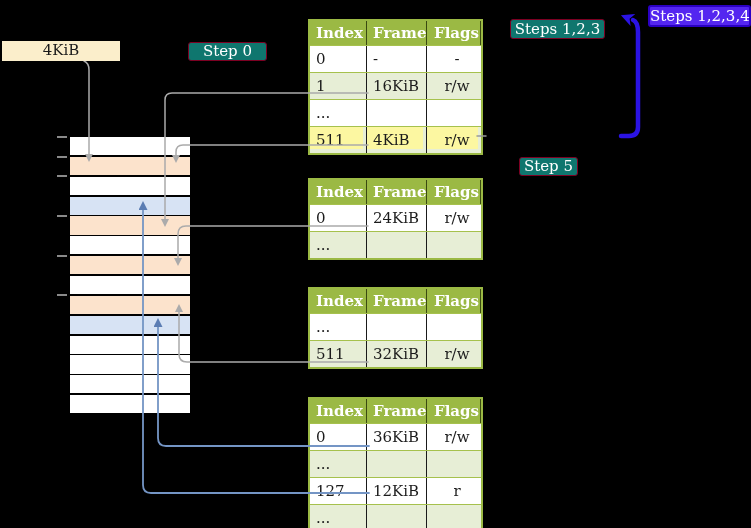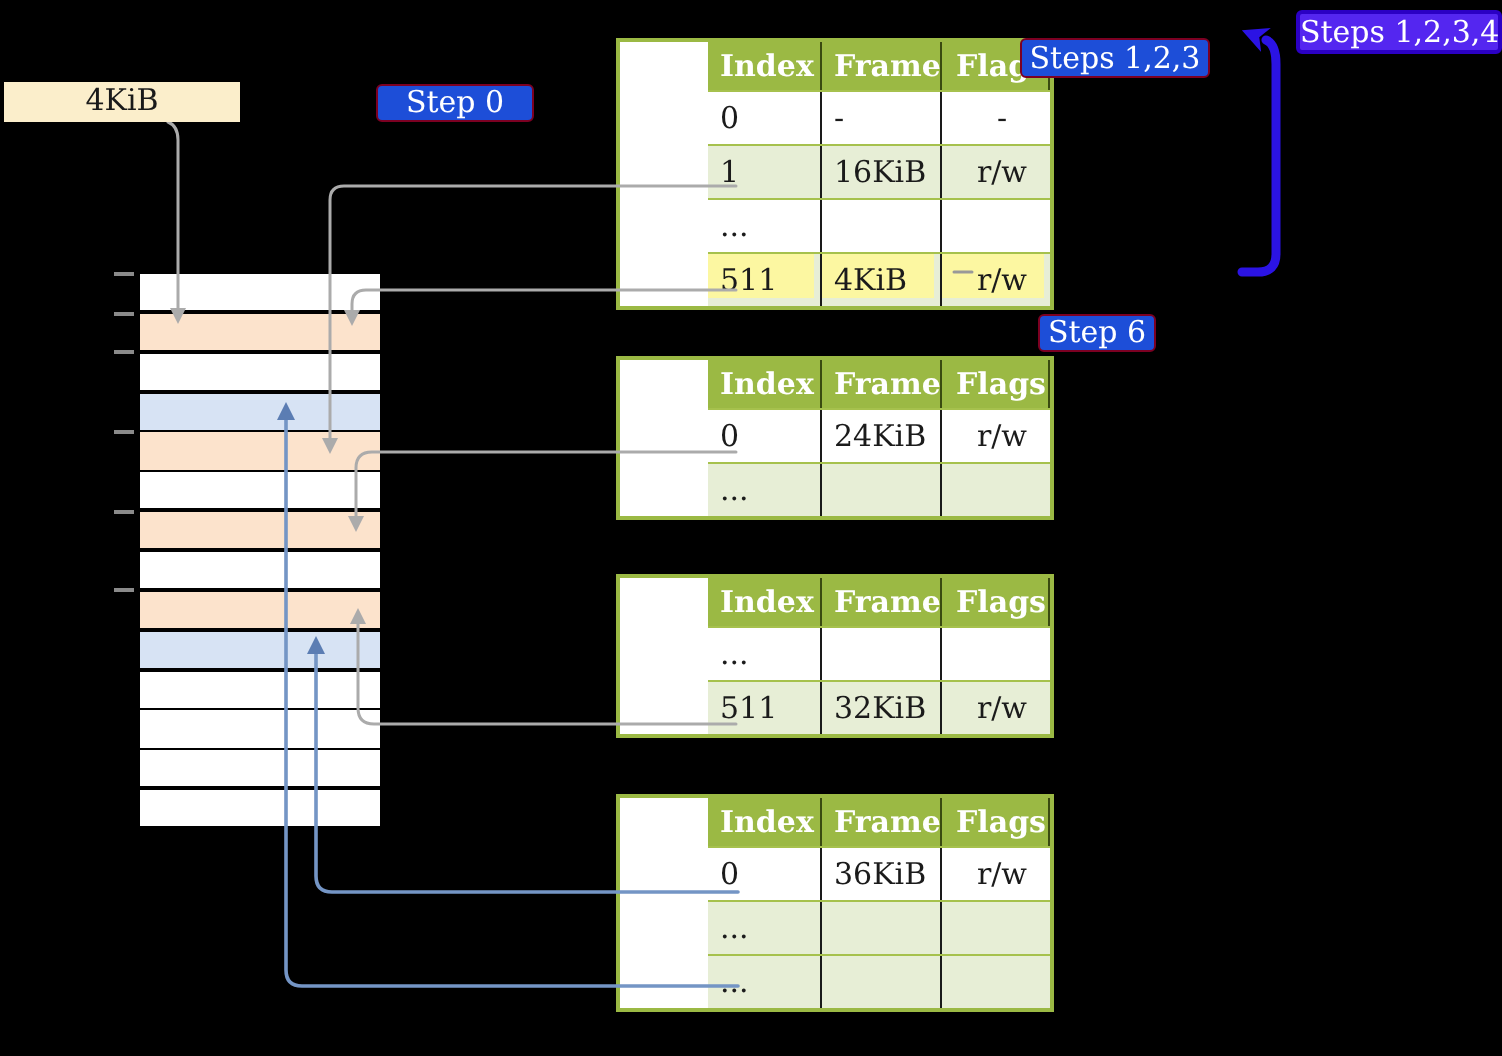--- a/index.html
+++ b/index.html
@@ -1,26 +1,26 @@
 <!DOCTYPE html>
 <html><head>
 <meta charset="utf-8">
 <style>
   html,body{margin:0;padding:0;background:#000;}
   .canvas{position:relative;width:751px;height:528px;background:#000;overflow:hidden;
           font-family:"DejaVu Serif","Liberation Serif",serif;}
   .label{position:absolute;box-sizing:border-box;text-align:center;font-size:15px;
          white-space:nowrap;z-index:5;}
-  .label.red{background:#1d4ed8;color:#fff;border:1px solid #7c0022;border-radius:3px;text-align:center;}
+  .label.red{background:#0f766e;color:#fff;border:1px solid #7c0022;border-radius:3px;text-align:center;}
   .label.violet{background:#5426f0;color:#fff;border:2px solid #2b00c4;border-radius:3px;}
   .label.cream{background:#fbeecb;color:#1a1a1a;}
   #memory-column{position:absolute;z-index:1;}
   .mem-row{position:absolute;left:0;width:100%;}
   .ptable{position:absolute;z-index:2;border:2px solid #9bb944;background:#fff;}
-  .trow{display:grid;grid-template-columns:57px 60px 54px;margin-left:44px;}
+  .trow{display:grid;grid-template-columns:57px 60px 54px;}
   .trow.head{background:#9bb944;color:#fff;font-weight:bold;height:24px;line-height:24px;}
   .trow.body{height:26px;line-height:26px;border-top:1px solid #a6c14d;color:#1b1b1b;}
   .tcell{padding-left:6px;font-size:15px;overflow:hidden;border-right:1px solid #1a1a1a;}
   .tcell:last-child{border-right:none;text-align:center;}
   .trow.head .tcell{border-right:1px solid #3a4a10;}
   .tcell.hl{background:#fcf7a1;box-shadow:inset -3px -4px 0 #e7eed6;}
   #overlay{position:absolute;left:0;top:0;z-index:3;pointer-events:none;}
 </style>
 </head>
 <body>
@@ -113,20 +113,25 @@
         <div class="trow body" style="background: rgb(255, 255, 255);">
           <div class="tcell">0</div>
           <div class="tcell">36KiB</div>
           <div class="tcell">r/w</div>
         </div>
         <div class="trow body" style="background: rgb(231, 238, 214);">
           <div class="tcell">...</div>
           <div class="tcell"></div>
           <div class="tcell"></div>
         </div>
+        <div class="trow body" style="background: rgb(255, 255, 255);">
+          <div class="tcell">127</div>
+          <div class="tcell">12KiB</div>
+          <div class="tcell">r</div>
+        </div>
         <div class="trow body" style="background: rgb(231, 238, 214);">
           <div class="tcell">...</div>
           <div class="tcell"></div>
           <div class="tcell"></div>
         </div>
       </div>
     </div>
 
   <svg id="overlay" width="751" height="528">
     <defs>
@@ -156,14 +161,14 @@
         <path d="M369,446 L166,446 Q158,446 158,438 L158,327" fill="none" stroke="#7495c5" stroke-width="1.8" stroke-linecap="round" marker-end="url(#m-blue)"></path>
         <path d="M369,493 L151,493 Q143,493 143,485 L143,210" fill="none" stroke="#7495c5" stroke-width="1.8" stroke-linecap="round" marker-end="url(#m-blue)"></path>
         <path d="M621,136 L629,136 Q638,136 638,127 L638,32 Q638,22 633,20" fill="none" stroke="#2b13e4" stroke-width="4.5" stroke-linecap="round" marker-end="url(#m-bigblue)"></path>
       </g>
   </svg>
 
   <div class="label cream" style="left: 2px; top: 41px; width: 118px; height: 20px; line-height: 18px;">4KiB</div>
   <div class="label red" style="left: 188px; top: 42px; width: 79px; height: 19px; line-height: 17px;">Step 0</div>
   <div class="label red" style="left: 510px; top: 19px; width: 95px; height: 20px; line-height: 18px;">Steps 1,2,3</div>
   <div class="label violet" style="left: 648px; top: 5px; width: 103px; height: 22px; line-height: 18px;">Steps 1,2,3,4</div>
-  <div class="label red" style="left: 519px; top: 157px; width: 59px; height: 19px; line-height: 17px;">Step 6</div>
+  <div class="label red" style="left: 519px; top: 157px; width: 59px; height: 19px; line-height: 17px;">Step 5</div>
 </div>
 
 </body></html>

